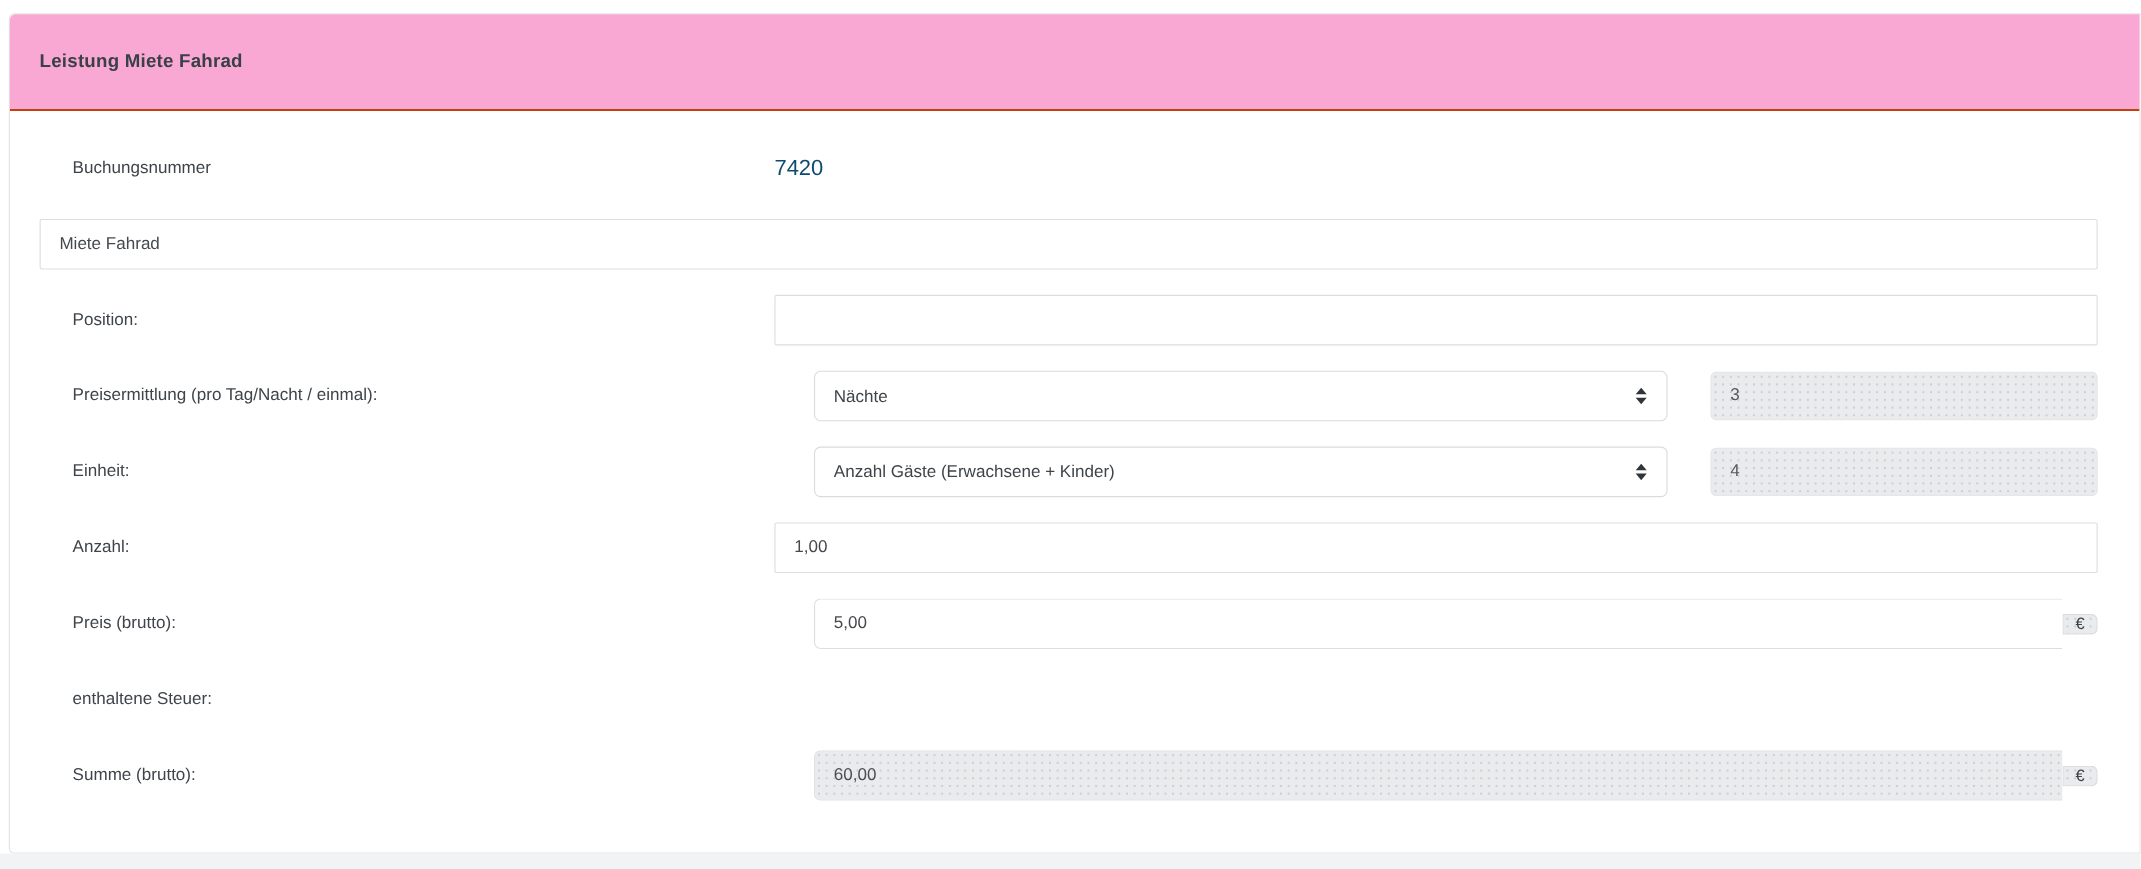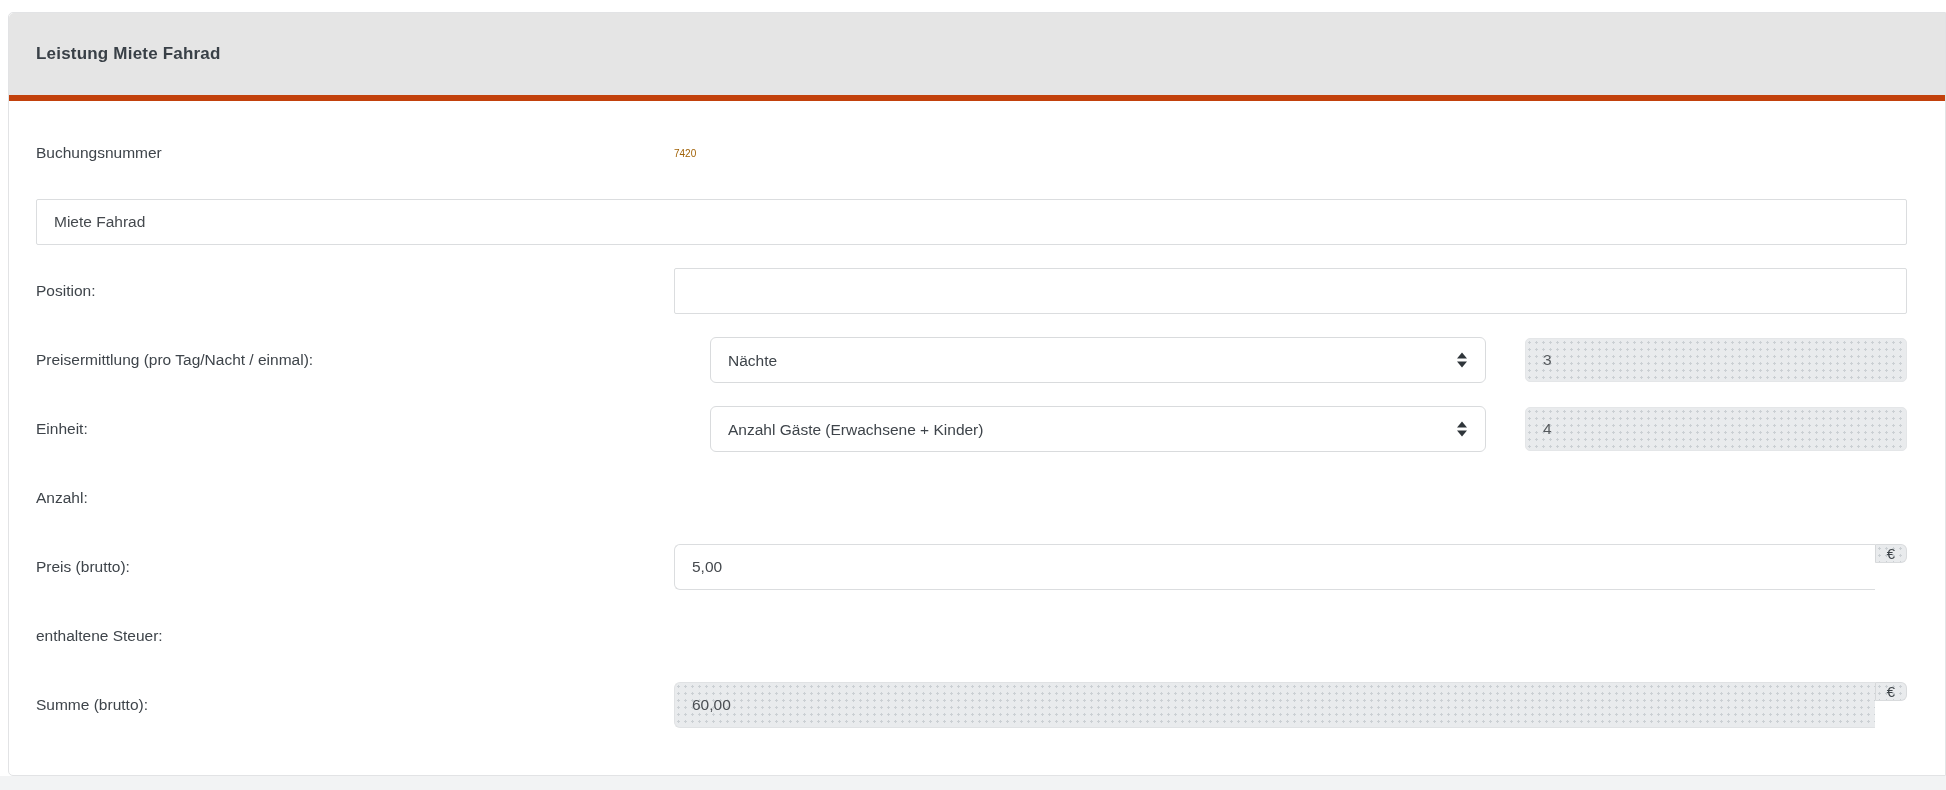--- a/index.html
+++ b/index.html
@@ -13,22 +13,22 @@
   }
 
   .card {
     position: absolute; left: 8px; top: 12px; right: 0; height: 764px;
     background: #ffffff;
     border: 1px solid #e2e3e5;
     border-radius: 5px 0 0 5px;
   }
   .card-header {
     height: 88px;
-    background: #e5e5e5;
-    border-bottom: 6px solid #c2410c;
+    background: #f9a8d4;
+    border-bottom: 2px solid #c2410c;
     border-radius: 5px 0 0 0;
     display: flex; align-items: center;
     padding: 0 27px;
   }
   .card-title {
     margin: 0;
     font-size: 17px; font-weight: 700;
     color: #394047; letter-spacing: 0.2px;
   }
 
@@ -36,25 +36,26 @@
 
   .form-row {
     display: flex; align-items: center;
     min-height: 46px;
     margin-bottom: 23px;
   }
   .lbl {
     flex: 0 0 638px; width: 638px;
     font-size: 15.5px; color: #3e444a;
     padding-right: 20px;
+    margin-left: 30px;
   }
   .ctrl { flex: 1; display: flex; align-items: center; min-width: 0; }
 
   .link {
-    font-size: 10px; color: #a16207; text-decoration: none;
+    font-size: 20px; color: #0c4a6e; text-decoration: none;
   }
 
   .text-input {
     width: 100%; height: 46px;
     border: 1px solid #dbdddf; border-radius: 2px;
     padding: 0 17px;
     font-size: 15.5px; color: #45494e;
     font-family: inherit; background: #ffffff;
     outline: none;
   }
@@ -91,21 +92,21 @@
   }
   .mini-input {
     margin-left: 39px; flex: 1;
     height: 44px;
     border: 1px solid #e4e6e8; border-radius: 5px;
     padding: 0 17px;
     font-size: 15.5px; color: #55595d;
     font-family: inherit;
   }
 
-  .input-group { display: flex; width: 100%; align-items: flex-start; }
+  .input-group { display: flex; width: 100%; align-items: center; margin-left: 36px; }
   .input-group .text-input {
     flex: 1; border-radius: 6px 0 0 6px; border-right: none; min-width: 0;
   }
   .addon {
     flex: 0 0 32px;
     display: flex; align-items: center; justify-content: center;
     border: 1px solid #d9dbdd; border-left: 1px solid #d5d7d9;
     border-radius: 0 6px 6px 0;
     font-size: 15px; color: #3c4247;
   }
@@ -177,20 +178,23 @@
             <span class="caret-up"></span>
             <span class="caret-down"></span>
           </span>
         </div>
         <input type="text" class="mini-input dotted" disabled="" value="4" style="">
       </div>
     </div>
 
     <div class="form-row">
       <div class="lbl">Anzahl:</div>
+      <div class="ctrl">
+        <input type="text" class="text-input" value="1,00" style="">
+      </div>
     </div>
 
     <div class="form-row">
       <div class="lbl">Preis (brutto):</div>
       <div class="ctrl">
         <div class="input-group">
           <input type="text" class="text-input" value="5,00" style="">
           <span class="addon dotted">€</span>
         </div>
       </div>

